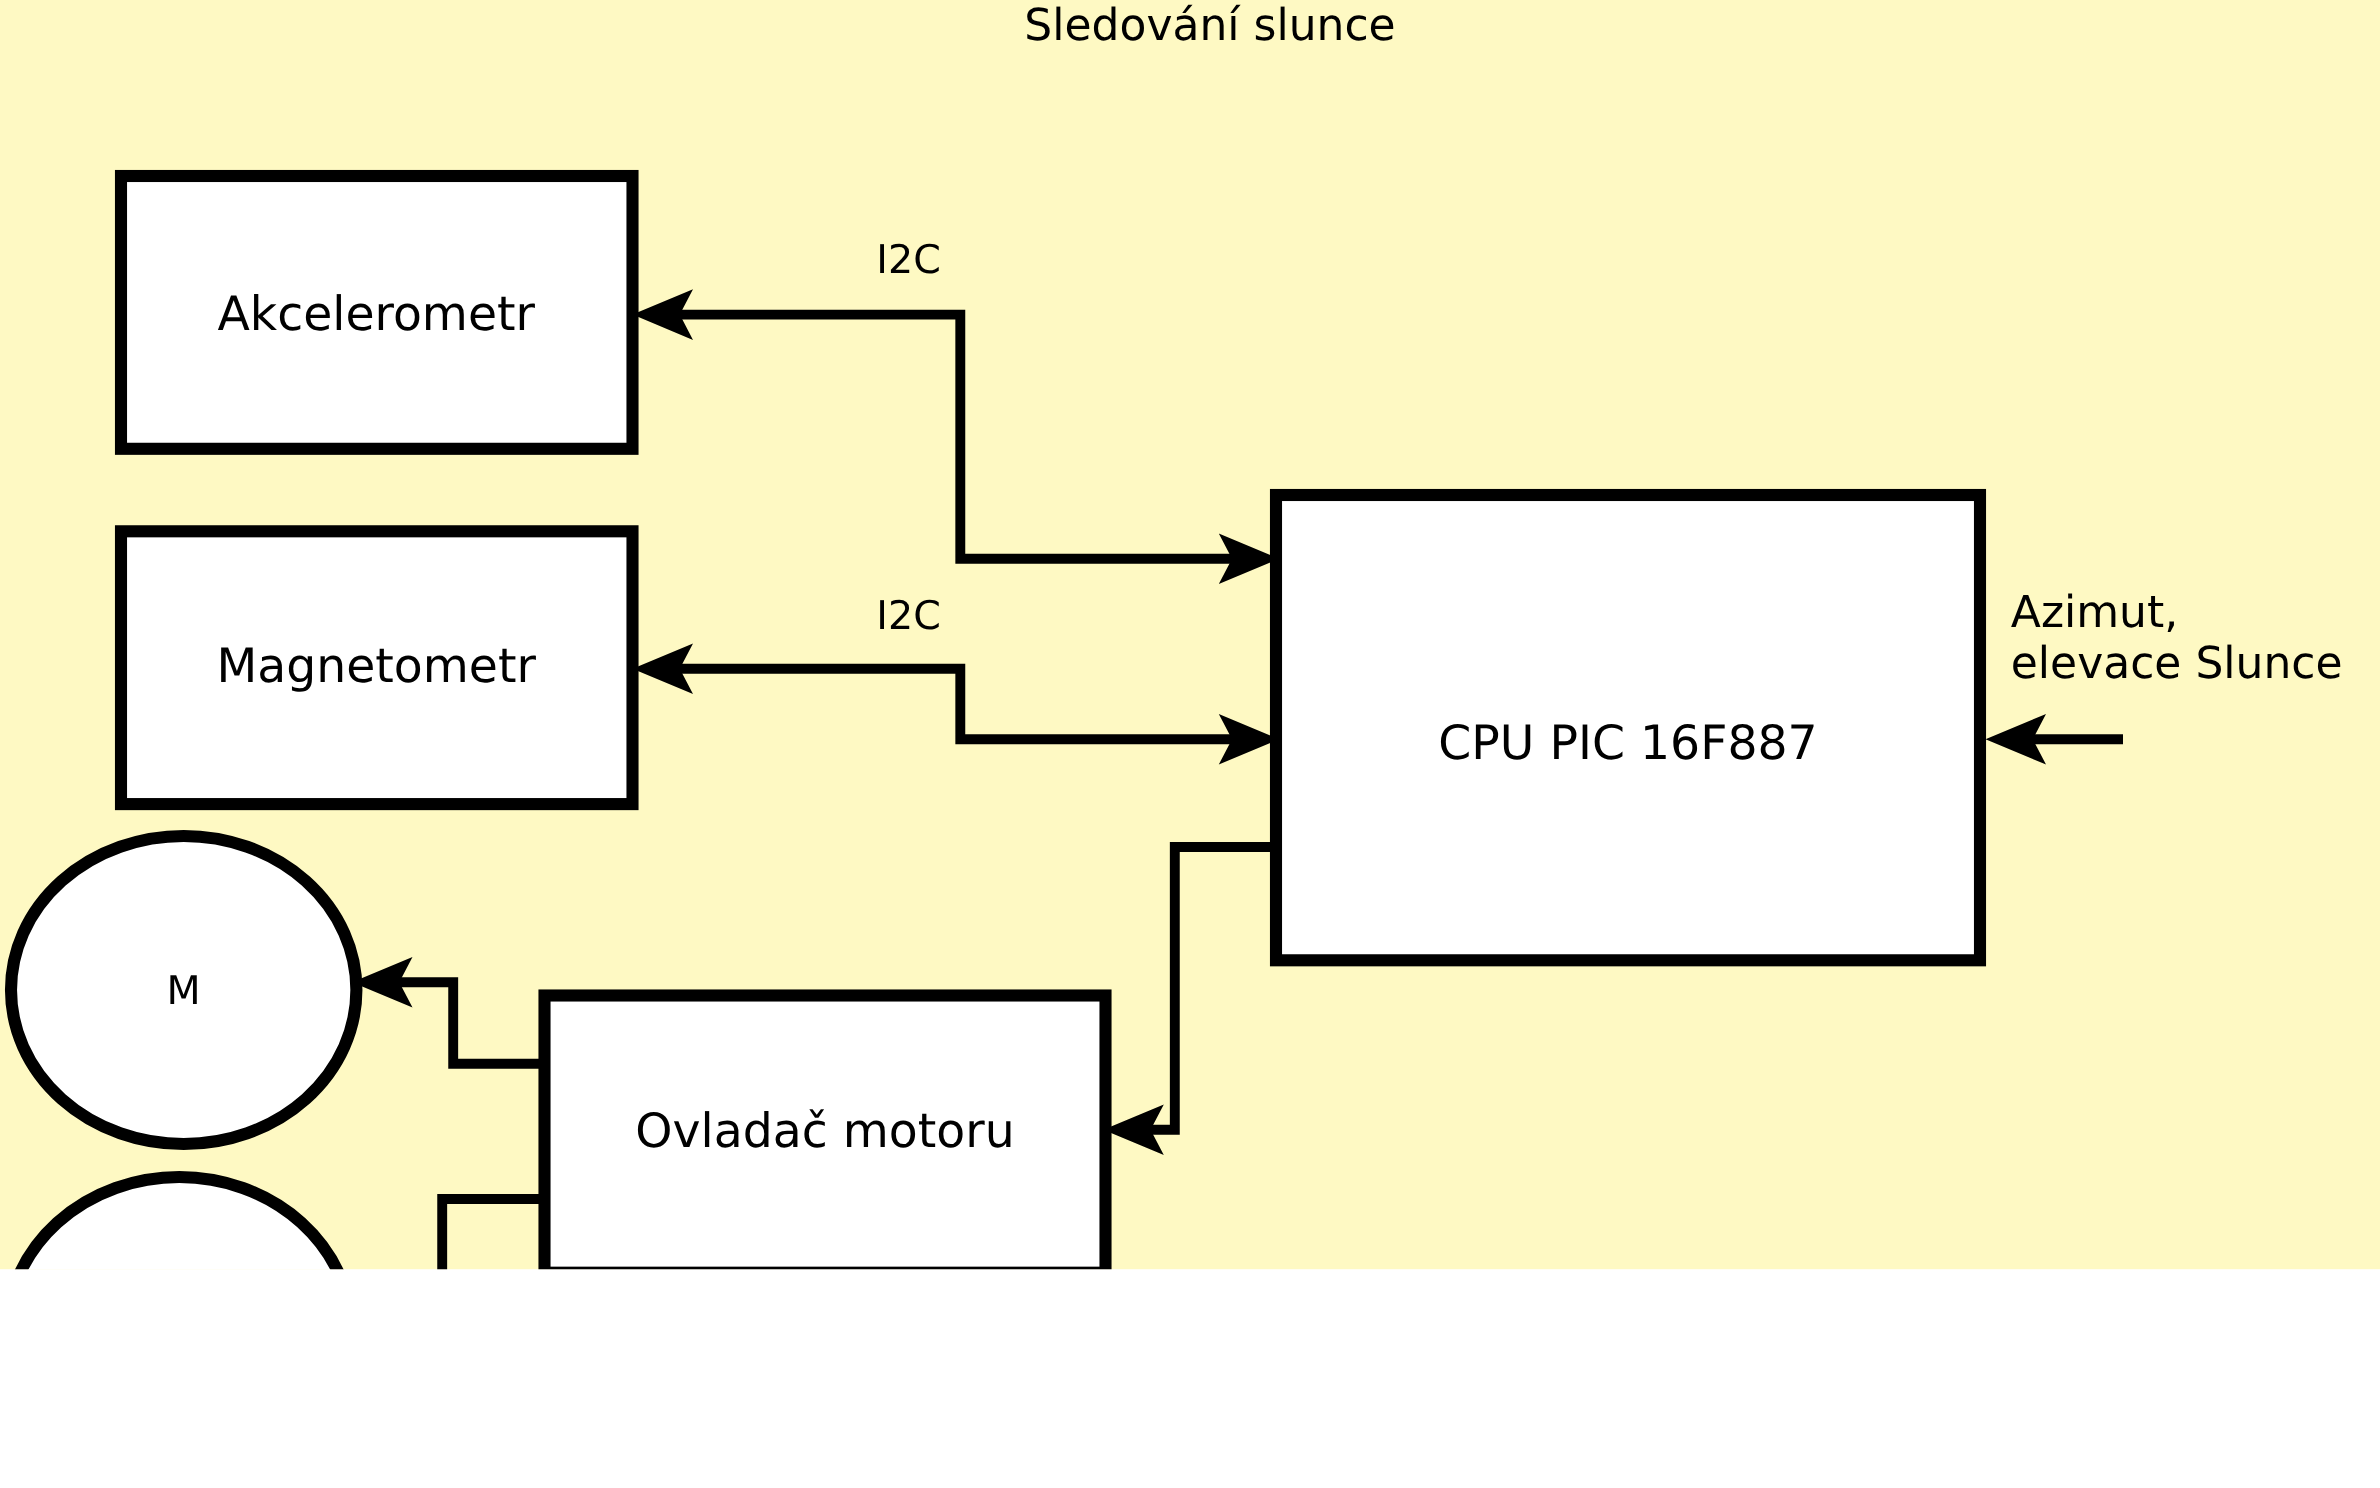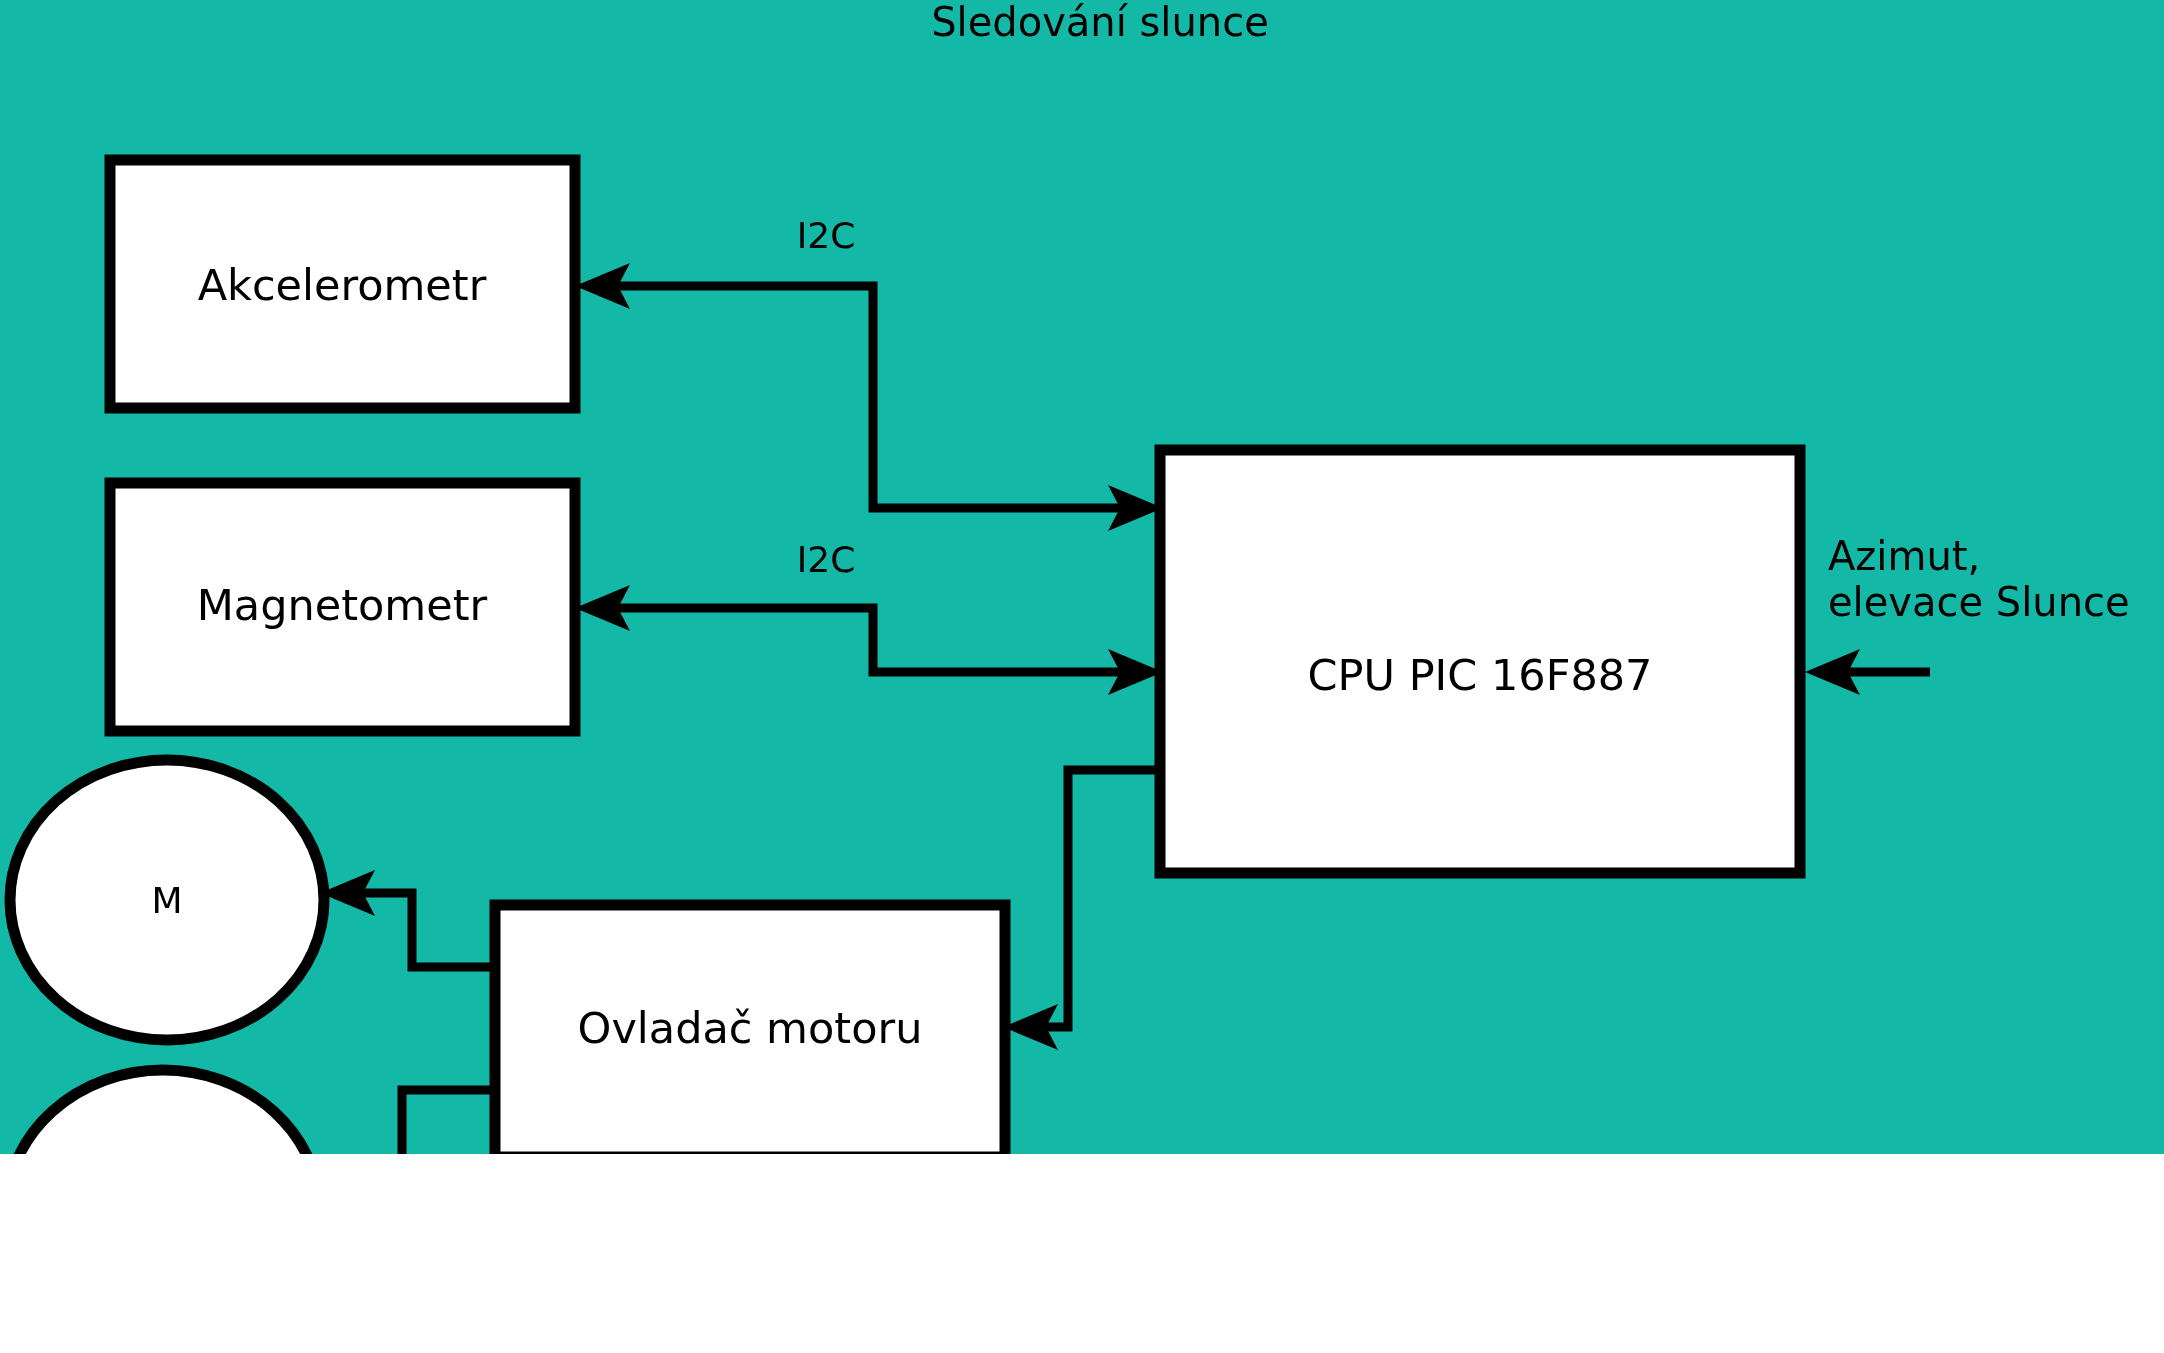--- a/index.html
+++ b/index.html
@@ -7,21 +7,21 @@
     padding: 0;
     background: #ffffff;
   }
   body {
     font-family: "DejaVu Sans", sans-serif;
   }
   #canvas {
     position: relative;
     width: 2164px;
     height: 1154px;
-    background: #14b8a6;
+    background: #fef9c3;
     overflow: hidden;
   }
   svg#diagram {
     position: absolute;
     top: 0;
     left: 0;
     width: 2164px;
     height: 1353px;
     display: block;
   }

